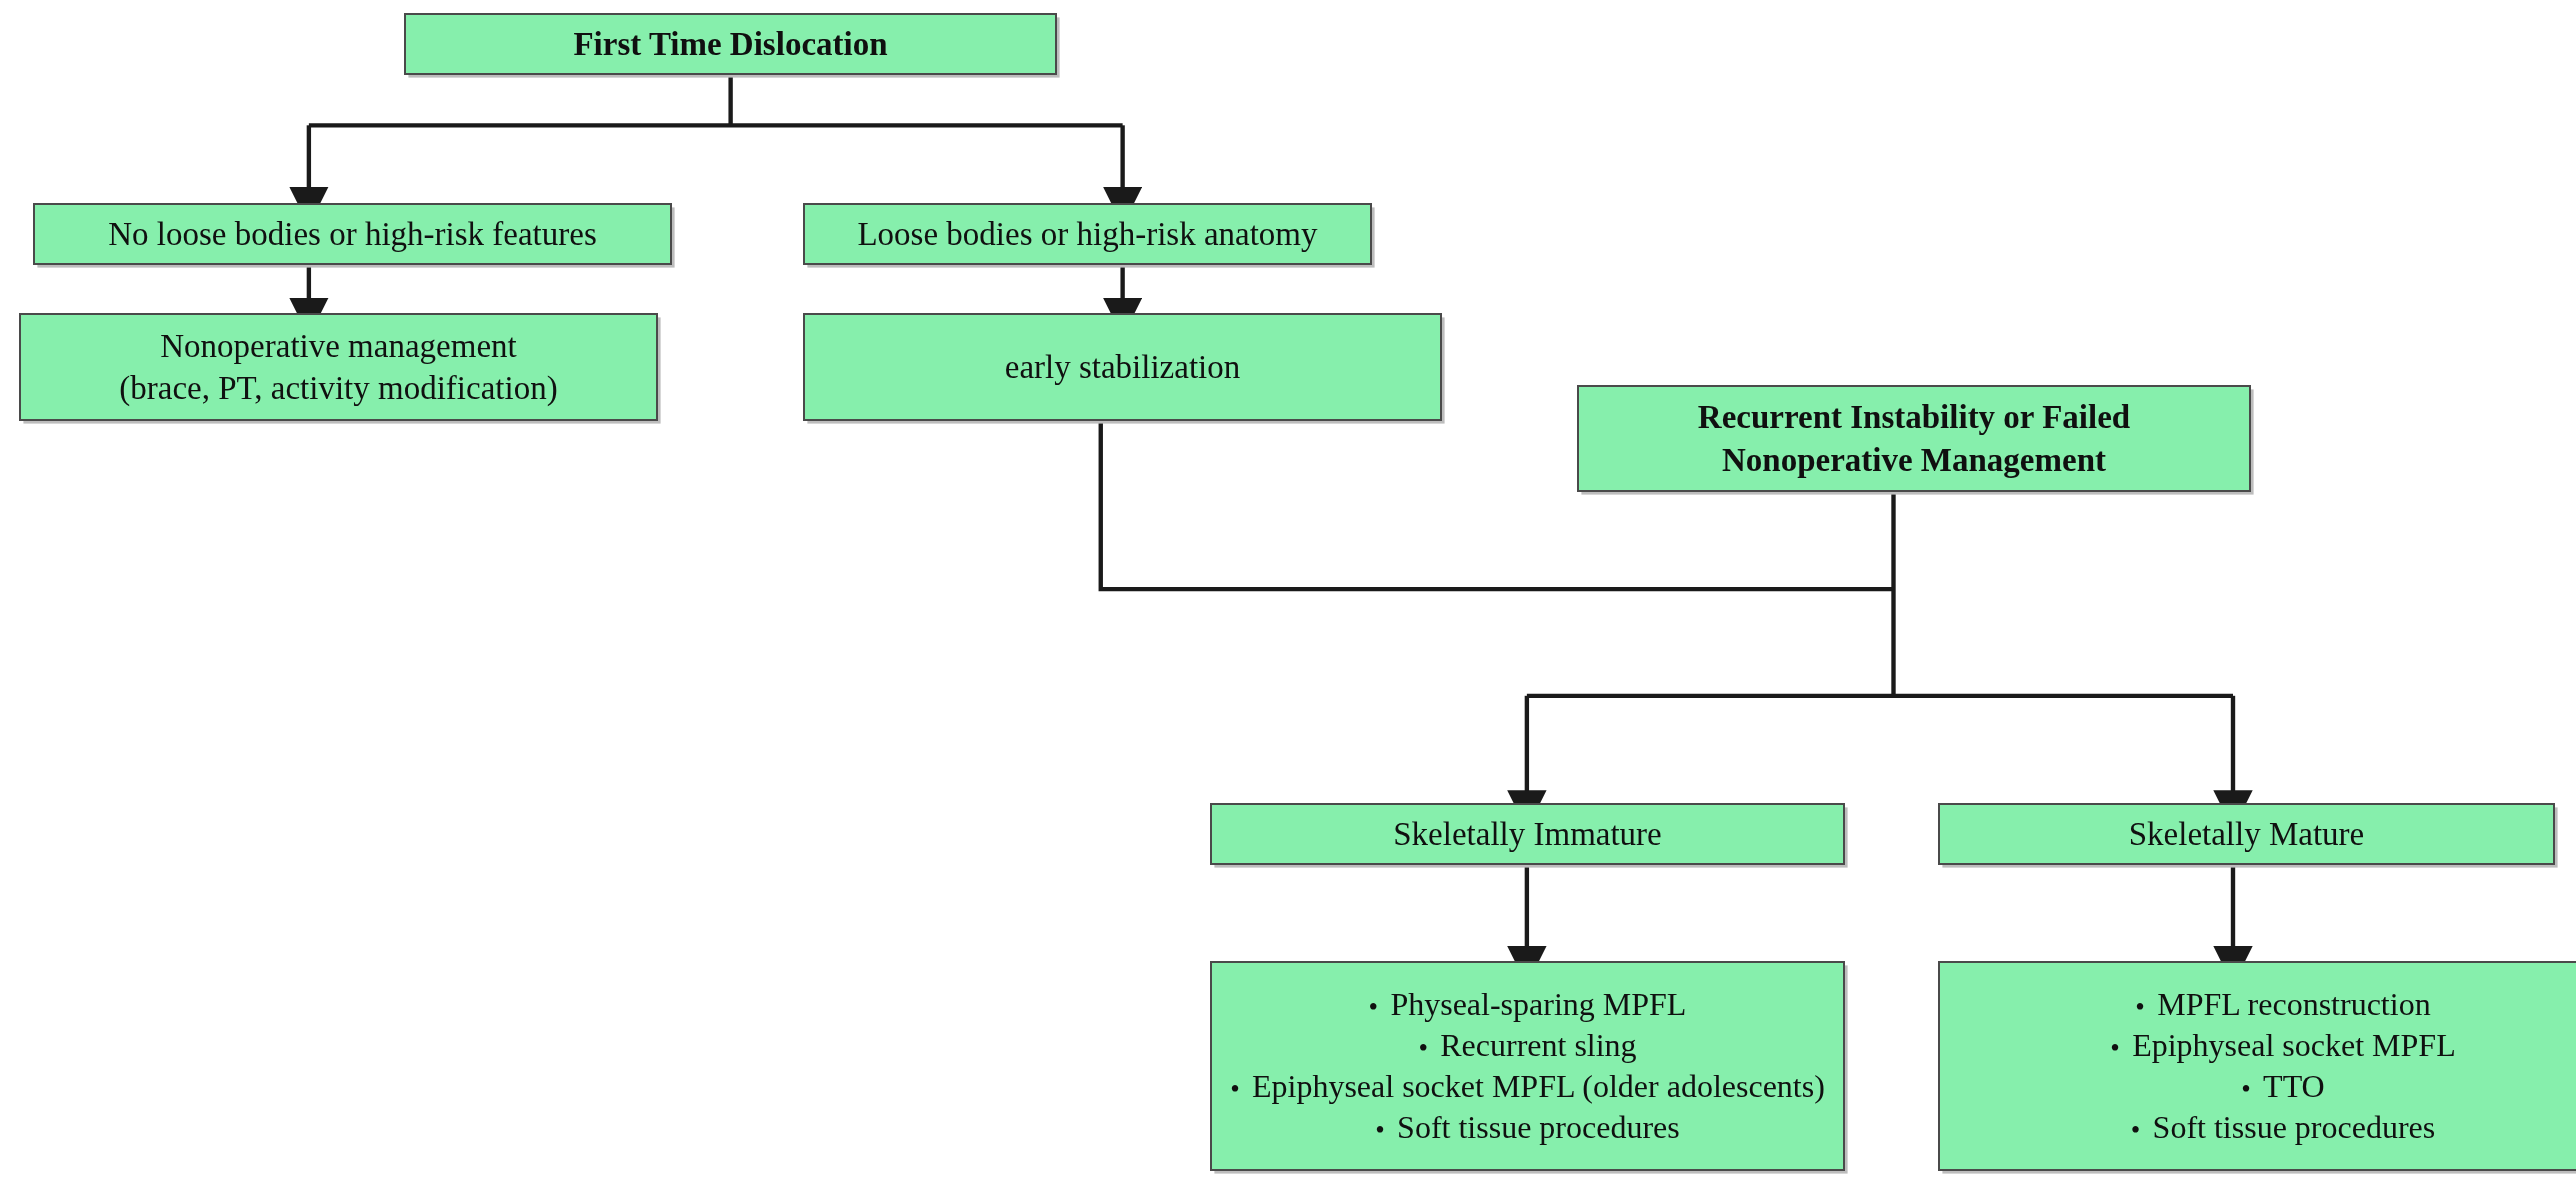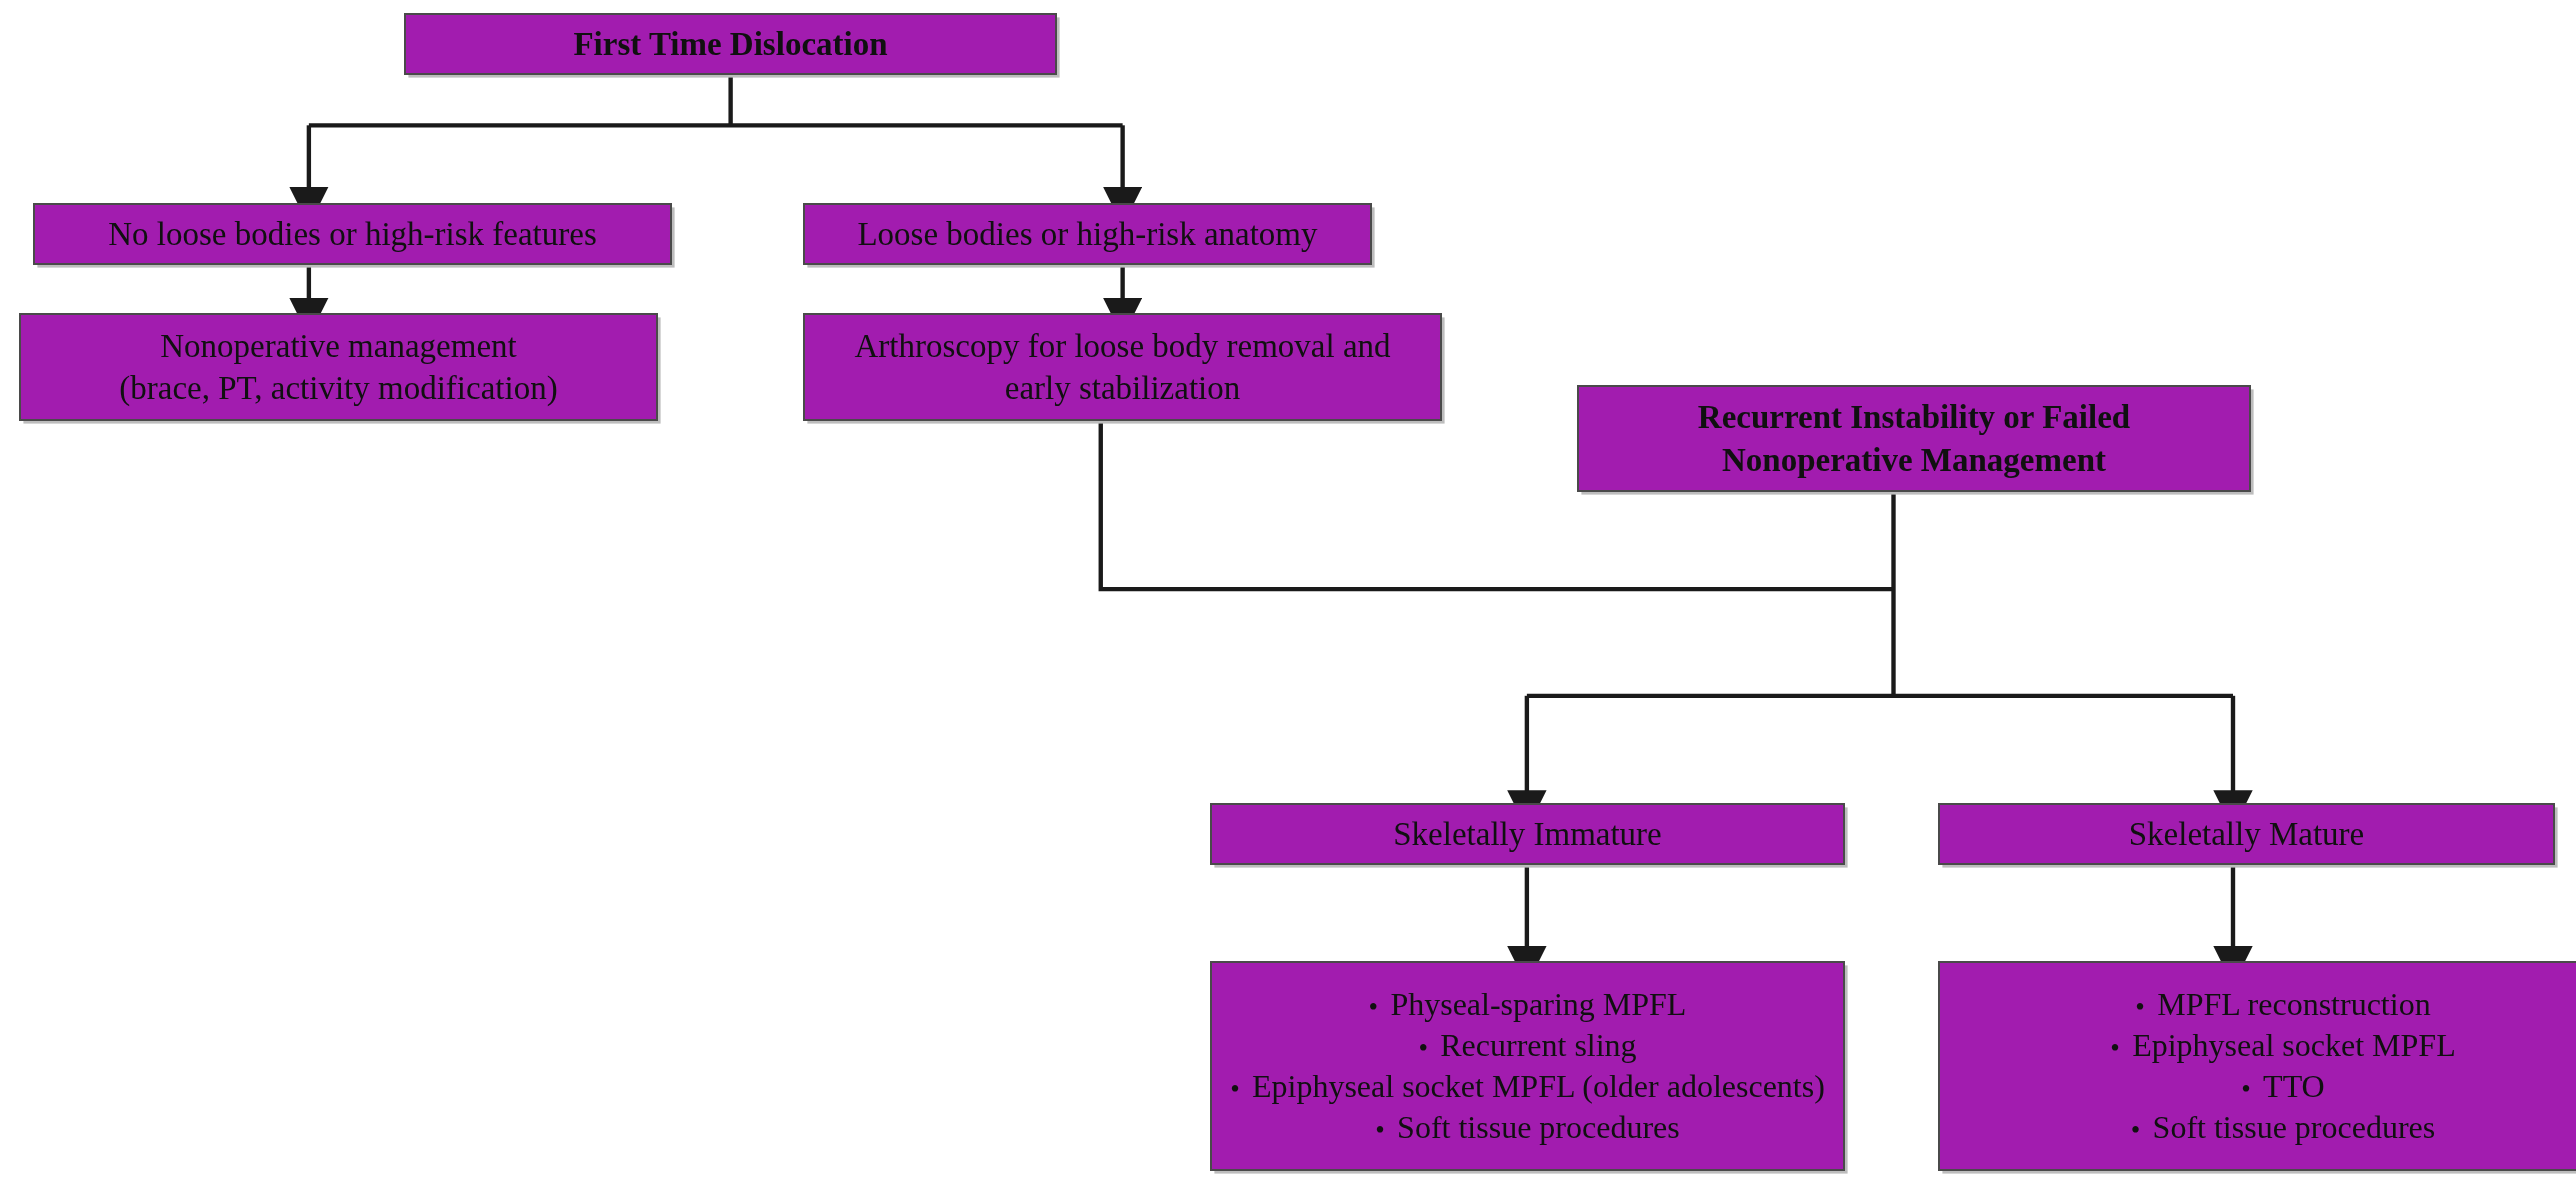--- a/index.html
+++ b/index.html
@@ -19,21 +19,21 @@
     position: absolute;
     left: 0;
     top: 0;
     width: 2576px;
     height: 1186px;
     pointer-events: none;
   }
   .node {
     position: absolute;
     box-sizing: border-box;
-    background: #a21caf;
+    background: #86efac;
     border: 2.6px solid #4a4a4a;
     box-shadow: 3.5px 3.5px 0 -0.9px #bdbdbd;
     display: flex;
     align-items: center;
     justify-content: center;
     text-align: center;
     color: #101010;
     line-height: 1.28;
     z-index: 2;
   }
@@ -118,21 +118,20 @@
 
   <div class="node fs-38" style="left:19px; top:313px; width:639px; height:108px;">
     <span class="label">
       <span>Nonoperative management</span>
       <span class="line2">(brace, PT, activity modification)</span>
     </span>
   </div>
 
   <div class="node fs-38" style="left:803px; top:313px; width:639px; height:108px;">
     <span class="label">
-      <span>Arthroscopy for loose body removal and</span>
       <span class="line2">early stabilization</span>
     </span>
   </div>
 
   <div class="node bold fs-38" style="left:1577px; top:385px; width:674px; height:107px;align-items:center;">
     <span class="label">
       <span>Recurrent Instability or Failed</span>
       <span class="line2">Nonoperative Management</span>
     </span>
   </div>

